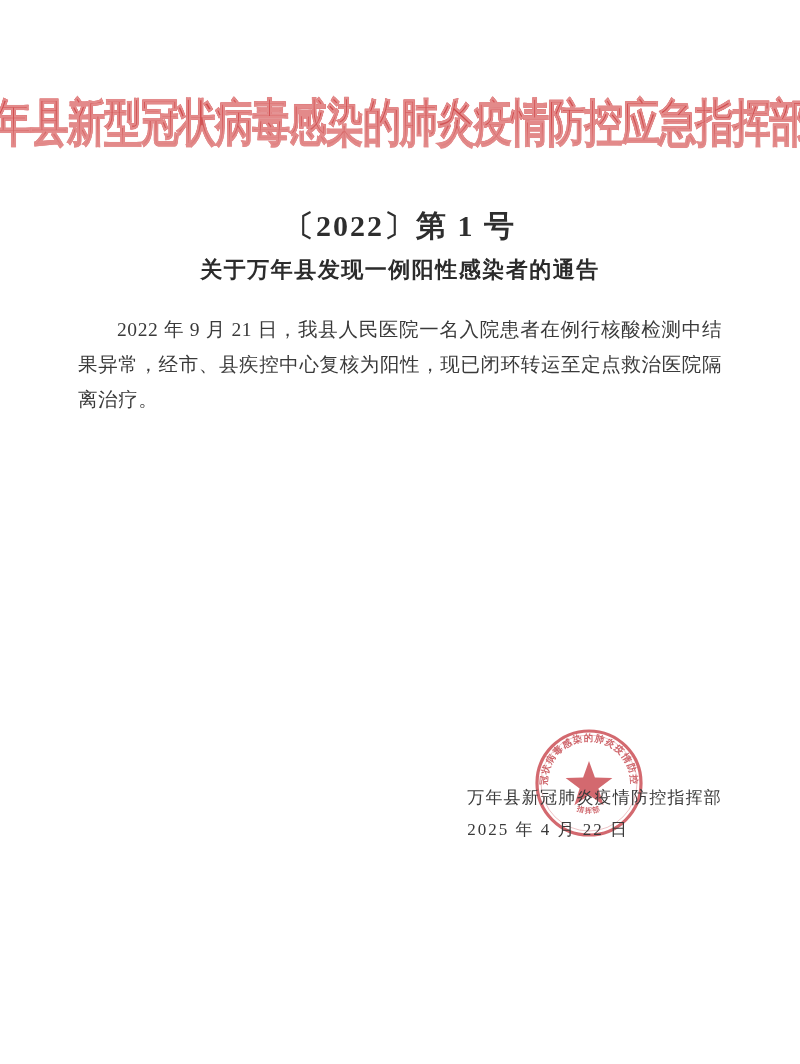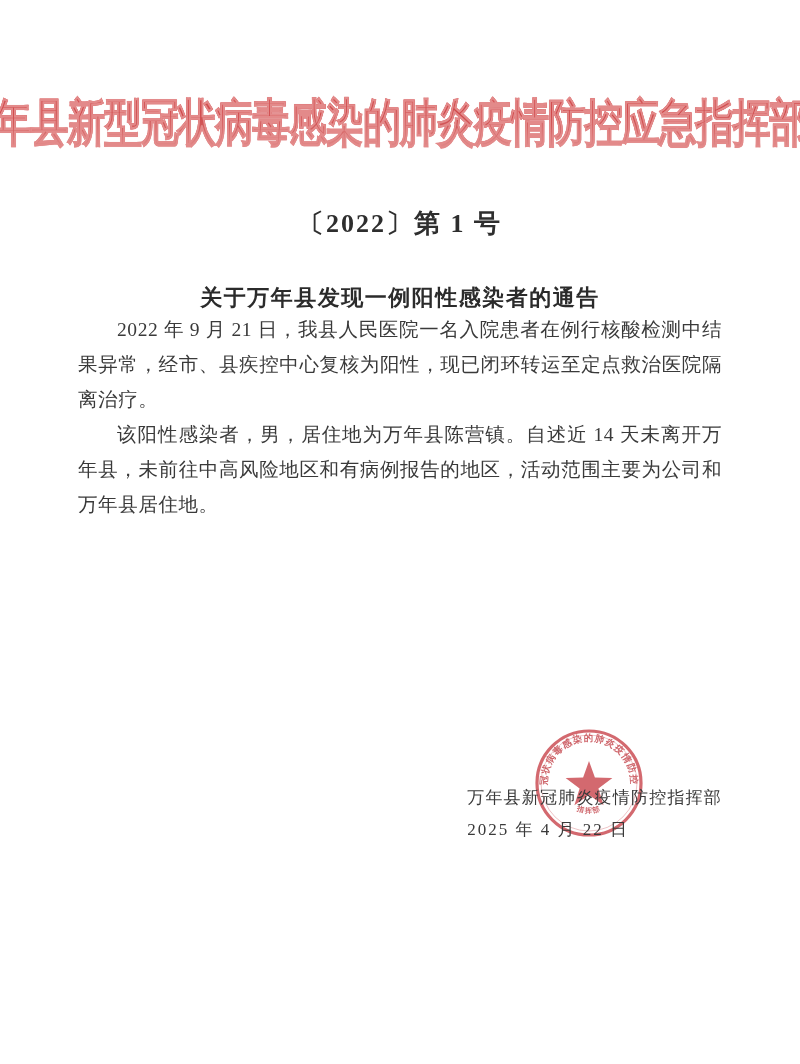--- a/index.html
+++ b/index.html
@@ -56,38 +56,37 @@
     text-shadow: 0 0 1px rgba(210, 80, 80, 0.35);
   }
 
   
   .doc-number {
     position: absolute;
     left: 0;
     right: 0;
     top: 206px;
     text-align: center;
-    font-size: 26px;
+    font-size: 30px;
     font-weight: 700;
     letter-spacing: 2px;
     color: #2e2e2e;
   }
 
   
   .subtitle {
     position: absolute;
     left: 0;
     right: 0;
     top: 255px;
     text-align: center;
     font-size: 22px;
     font-weight: 700;
     letter-spacing: 1.5px;
     color: #2b2b2b;
-    margin-top: 28px;
   }
 
   
   .body-text {
     position: absolute;
     left: 78px;
     top: 312px;
     width: 644px;
     font-size: 19.5px;
     line-height: 35px;
@@ -137,21 +136,20 @@
   <div class="masthead">
     <div class="masthead-title">万年县新型冠状病毒感染的肺炎疫情防控应急指挥部令</div>
   </div>
 
   <div class="doc-number">〔2022〕第 1 号</div>
 
   <div class="subtitle">关于万年县发现一例阳性感染者的通告</div>
 
   <div class="body-text">
     <p>2022 年 9 月 21 日，我县人民医院一名入院患者在例行核酸检测中结果异常，经市、县疾控中心复核为阳性，现已闭环转运至定点救治医院隔离治疗。</p>
-    <p>该阳性感染者，男，居住地为万年县陈营镇。自述近 14 天未离开万年县，未前往中高风险地区和有病例报告的地区，活动范围主要为公司和万年县居住地。</p>
   </div>
 
   <div class="seal">
     <svg viewBox="0 0 112 112" xmlns="http://www.w3.org/2000/svg" aria-hidden="true">
       <defs>
         <path id="sealArcTop" d="M 14 56 A 42 42 0 0 1 98 56"></path>
         <path id="sealArcBottom" d="M 26 56 A 30 30 0 0 0 86 56"></path>
       </defs>
       <circle cx="56" cy="56" r="52" fill="none" stroke="#c9484f" stroke-width="3.2"></circle>
       <circle cx="56" cy="56" r="48" fill="none" stroke="#c9484f" stroke-width="0.8" opacity="0.5"></circle>

